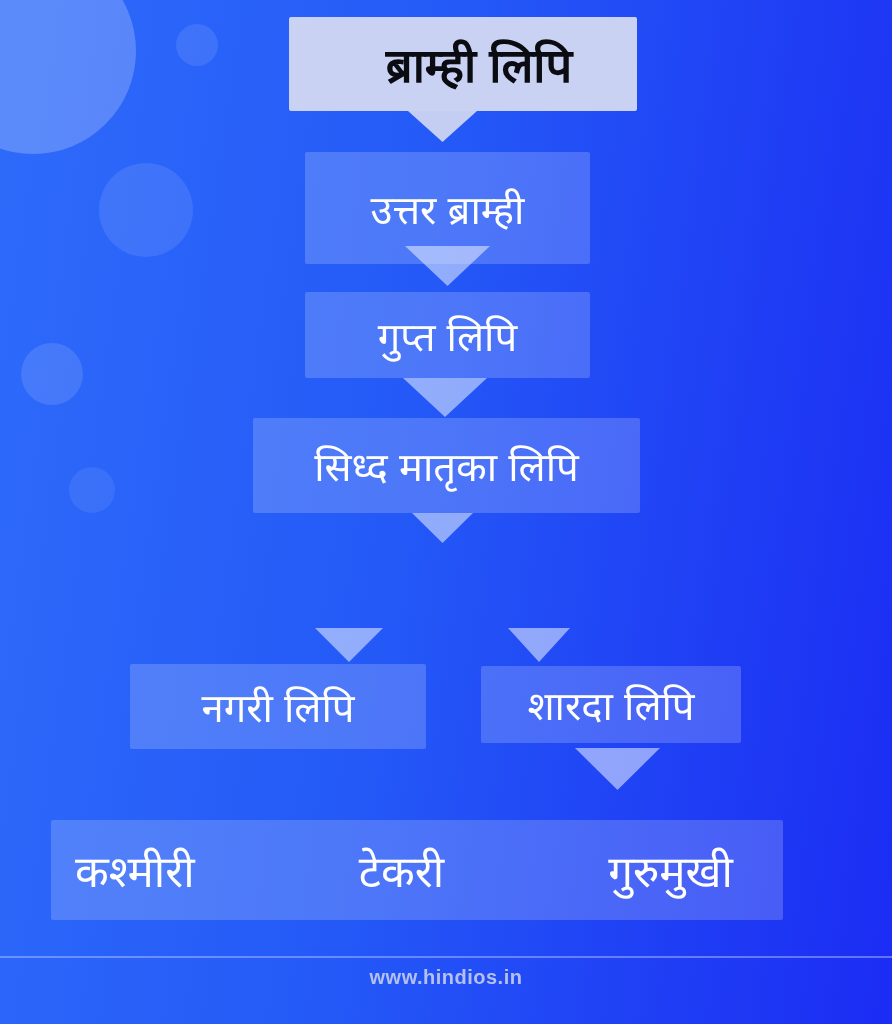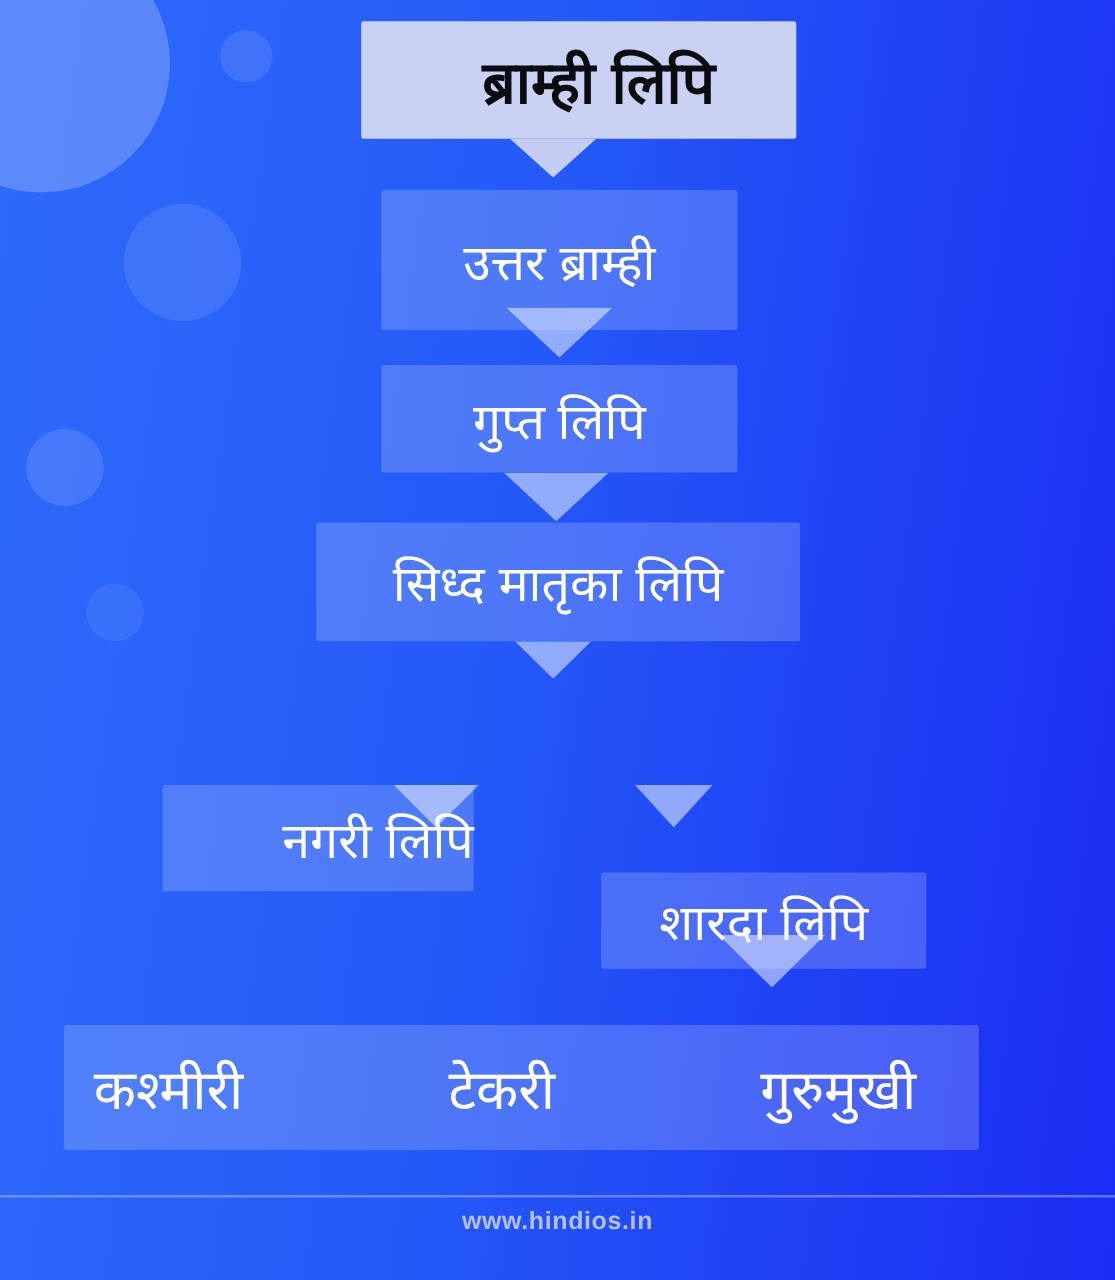--- a/index.html
+++ b/index.html
@@ -92,37 +92,37 @@
   <div class="node node-root" style="left:289px; top:17px; width:316px; height:94px;">
     <span>ब्राम्ही लिपि</span>
   </div>
   <div class="arrow arrow-root" style="left:408px; top:111px; width:69px; height:31px;"></div>
 
   <div class="node" style="left:305px; top:152px; width:285px; height:112px;">
     <span>उत्तर ब्राम्ही</span>
   </div>
   <div class="arrow" style="left:405px; top:246px; width:85px; height:40px;"></div>
 
-  <div class="node" style="left:305px; top:292px; width:285px; height:86px;font-family:Liberation Serif, serif;">
+  <div class="node" style="left:305px; top:292px; width:285px; height:86px;">
     <span>गुप्त लिपि</span>
   </div>
   <div class="arrow" style="left:403px; top:378px; width:84px; height:39px;"></div>
 
   <div class="node" style="left:253px; top:418px; width:387px; height:95px;">
     <span>सिध्द मातृका लिपि</span>
   </div>
   <div class="arrow" style="left:412px; top:513px; width:61px; height:30px;"></div>
 
   <div class="arrow" style="left:315px; top:628px; width:68px; height:34px;"></div>
   <div class="arrow" style="left:508px; top:628px; width:62px; height:34px;"></div>
 
-  <div class="node" style="left:130px; top:628px; width:249px; height:85px;justify-content:flex-end;">
+  <div class="node" style="left:130px; top:664px; width:296px; height:85px;">
     <span>नगरी लिपि</span>
   </div>
-  <div class="node" style="left:481px; top:698px; width:260px; height:77px;">
+  <div class="node" style="left:481px; top:666px; width:260px; height:77px;">
     <span>शारदा लिपि</span>
   </div>
   <div class="arrow" style="left:575px; top:748px; width:85px; height:42px;"></div>
 
   <div class="leafrow">
     <span>कश्मीरी</span>
     <span>टेकरी</span>
     <span>गुरुमुखी</span>
   </div>
 

